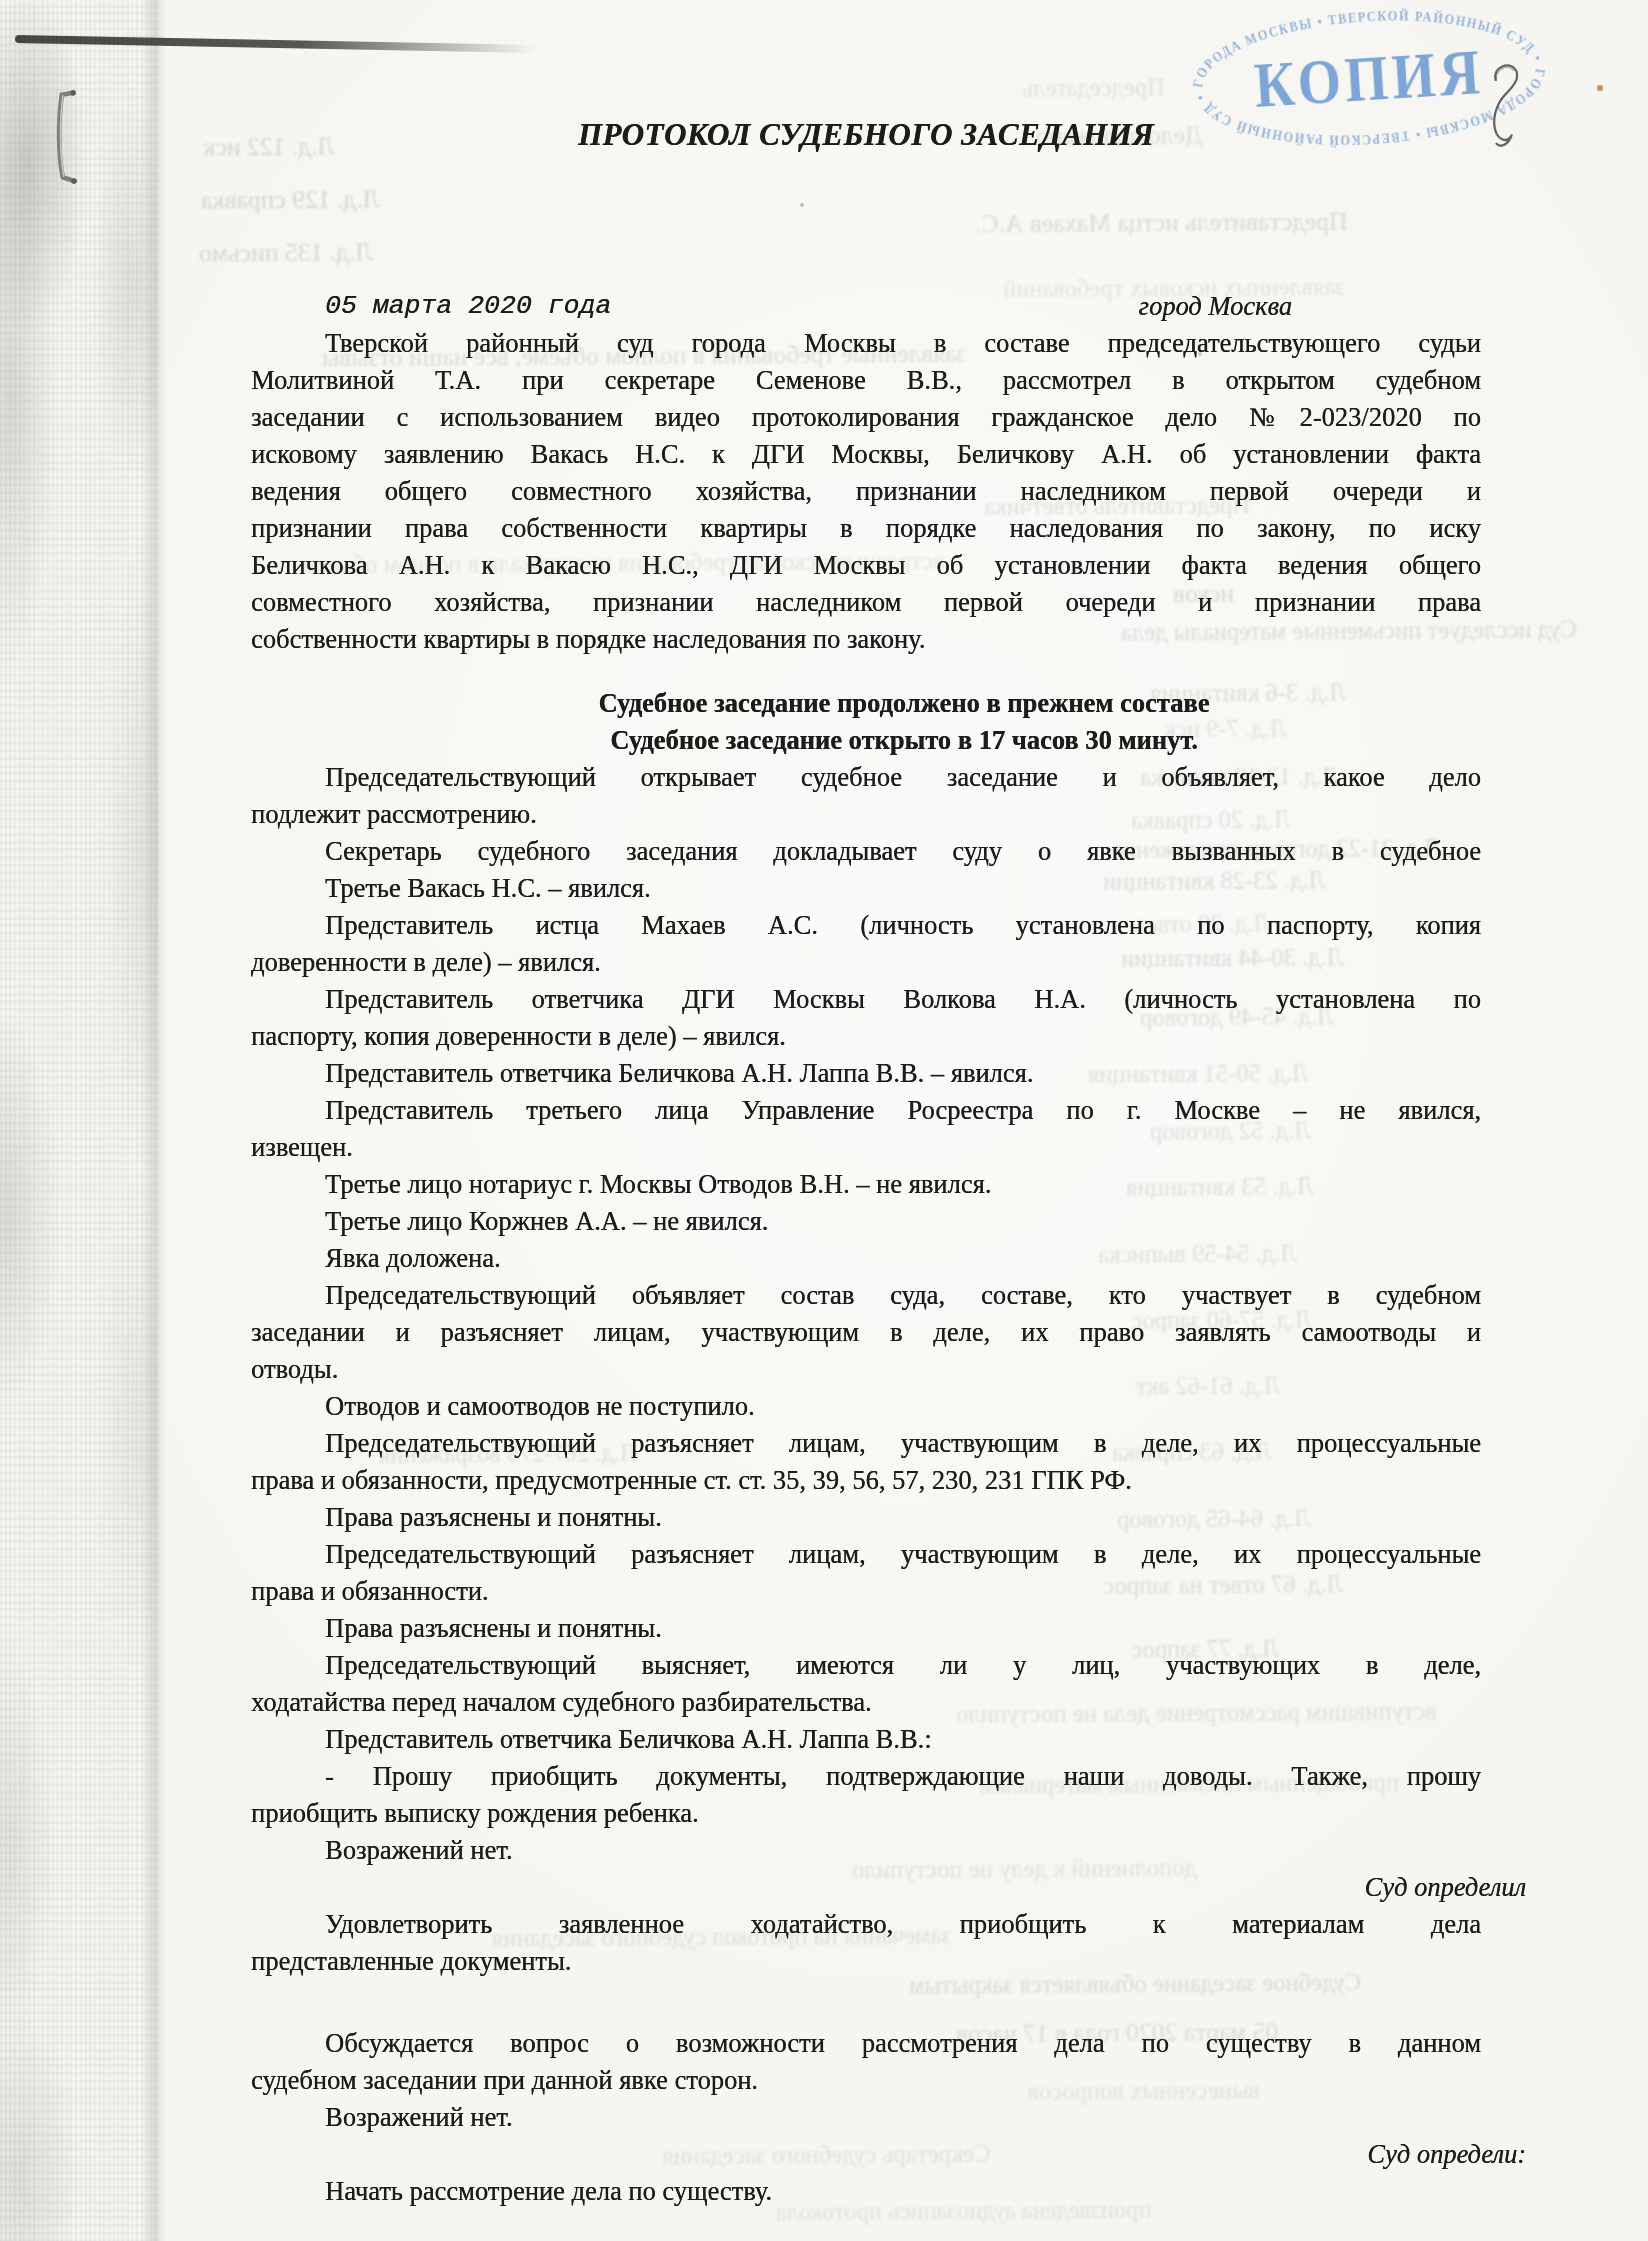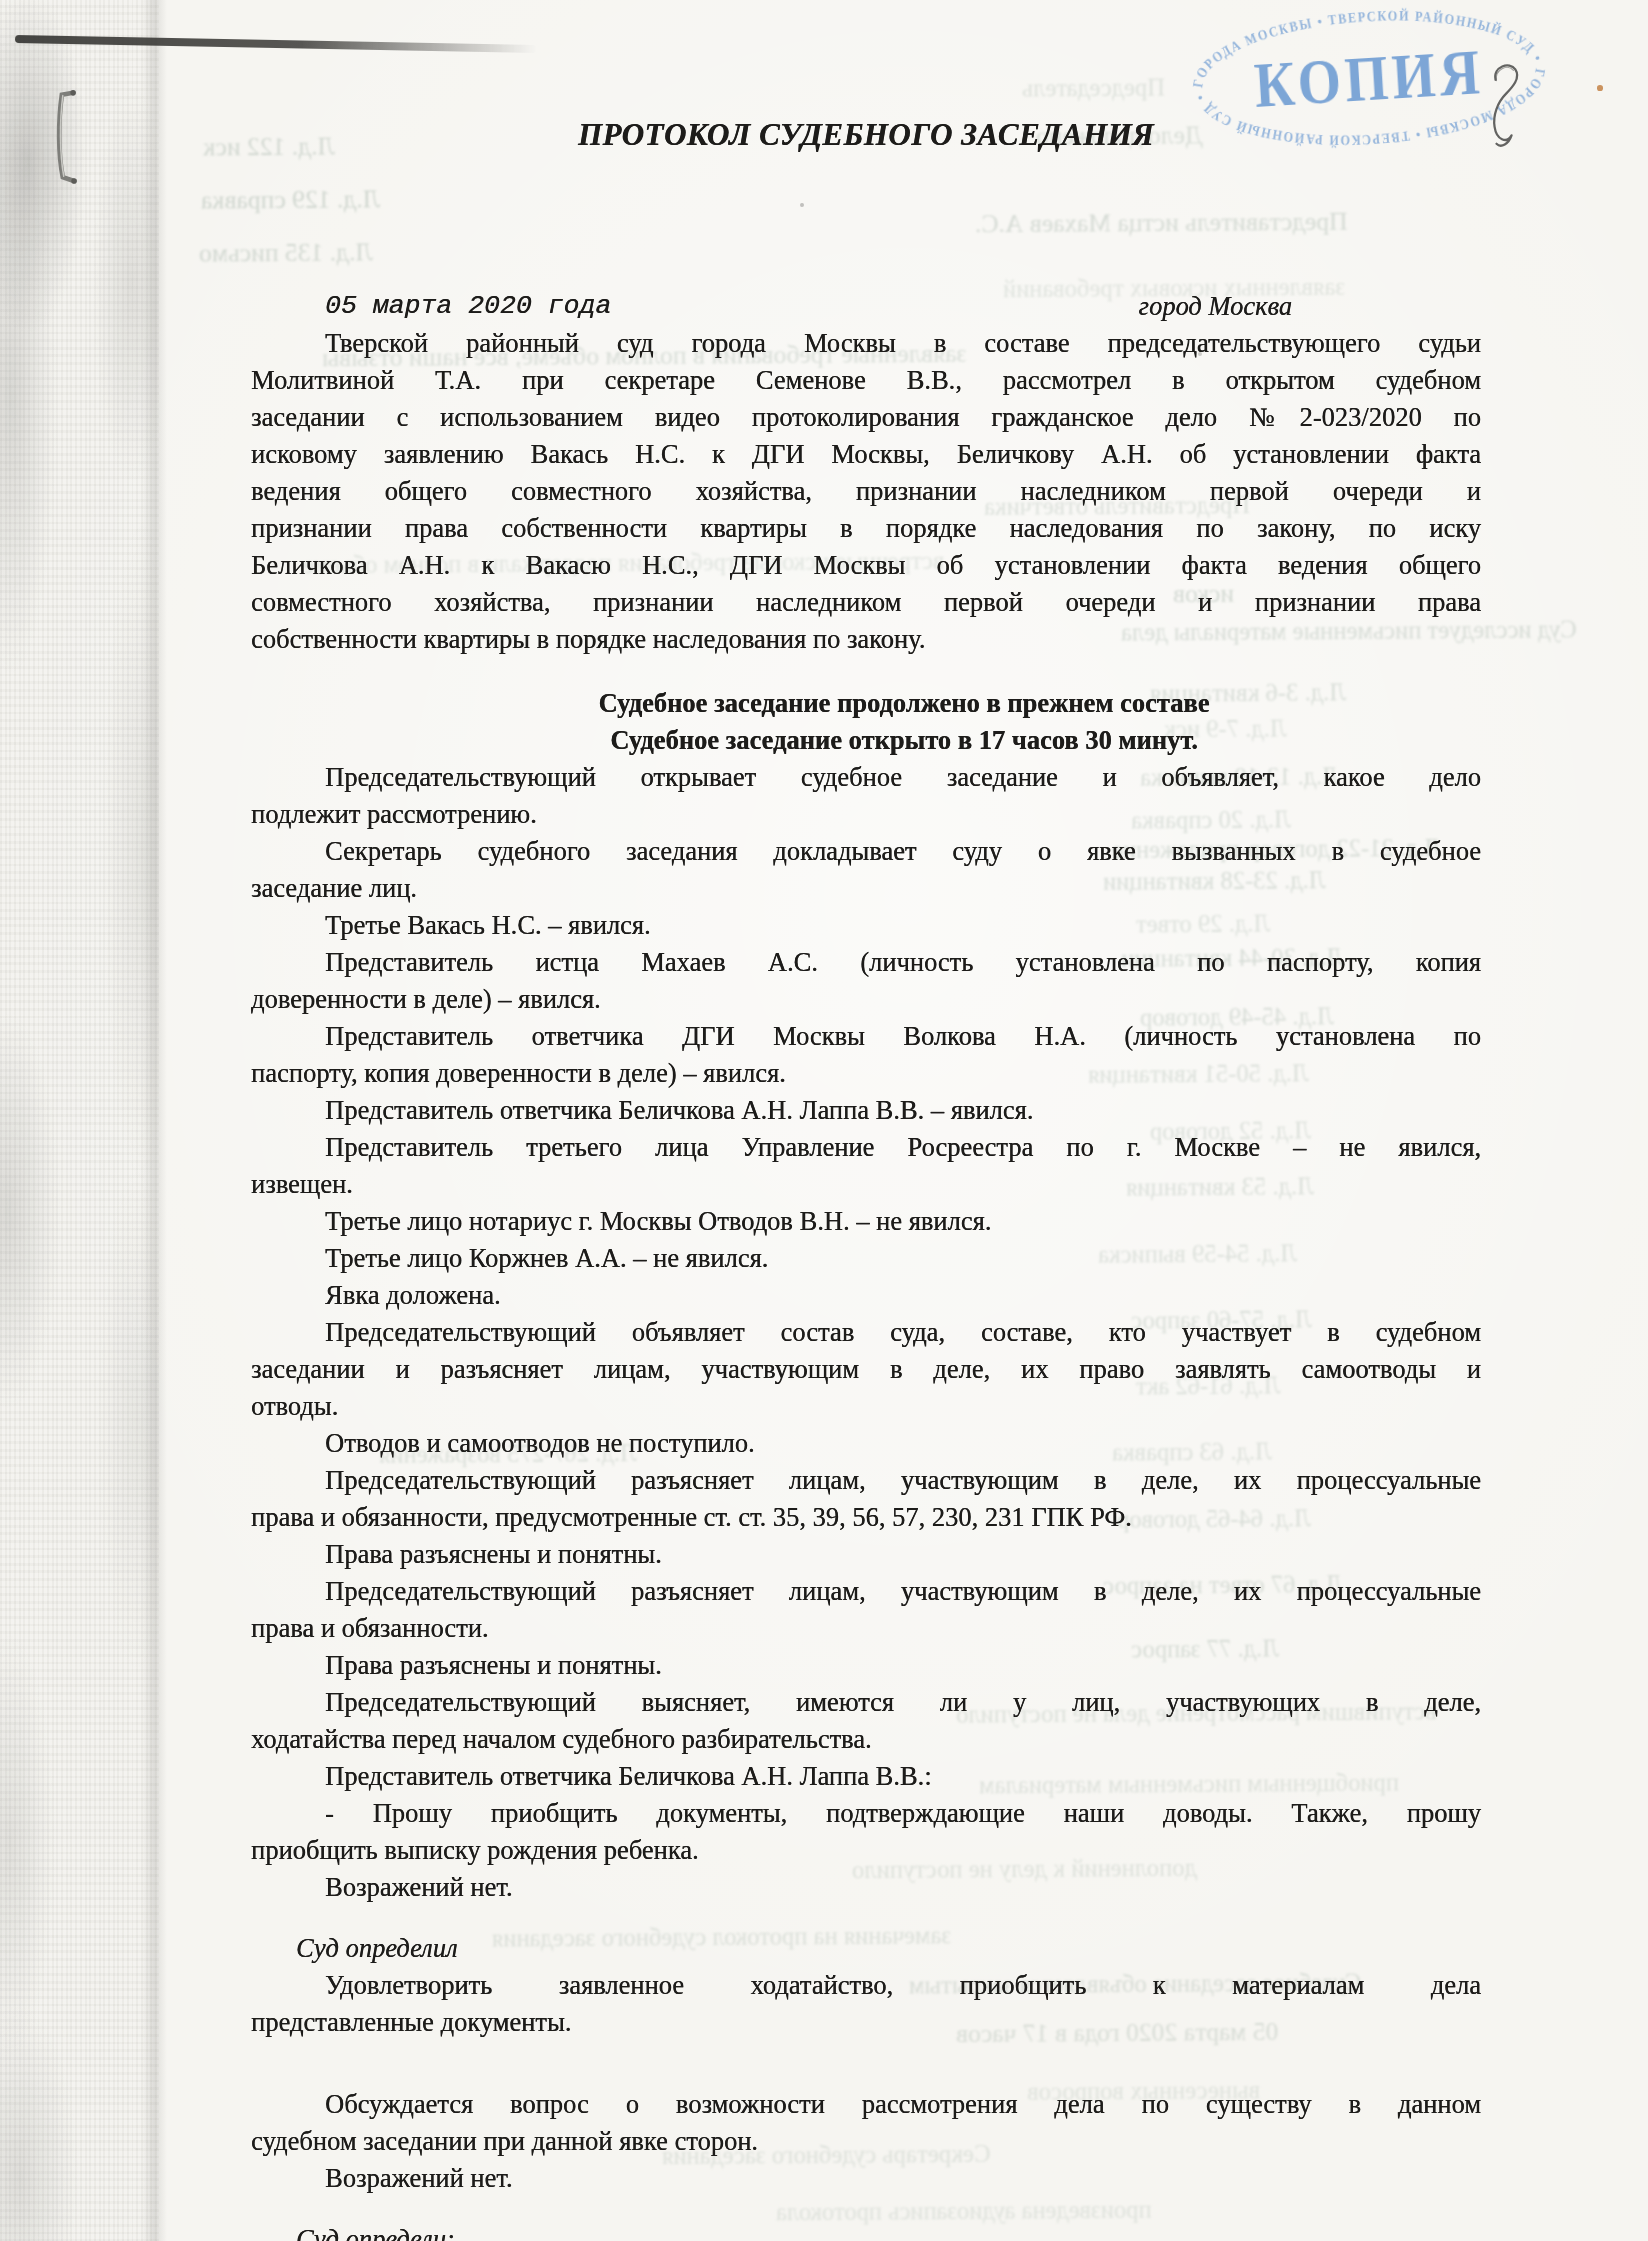--- a/index.html
+++ b/index.html
@@ -71,21 +71,21 @@
     font-size:31px;line-height:42px;font-weight:700;font-style:italic;
     text-align:center;letter-spacing:0.5px;
   }
   .dateline{display:flex;justify-content:space-between;padding-right:189px;font-style:italic;}
   .dateline .date{padding-left:74px;font-family:Liberation Mono, monospace;}
   .line{text-align:justify;text-align-last:justify;text-justify:inter-word;}
   .line.first{text-indent:74px;}
   .line.last{text-align-last:left;font-family:Liberation Serif, serif;}
   .heading{font-weight:700;text-align:center;transform:translateX(38px);}
   .heading.gap{margin-top:26.5px;}
-  .ruling{font-style:italic;text-align:left;transform:translateX(45px);margin-top:24px;}
+  .ruling{font-style:italic;text-align:right;transform:translateX(45px);}
   .spacer{width:100%;}
 </style>
 </head>
 <body>
 
 <div class="page">
 
   <div class="edge-band"></div>
   <div class="fold-shadow"></div>
   <div class="top-line"></div>
@@ -181,21 +181,20 @@
           <div class="line last">собственности квартиры в порядке наследования по закону.</div>
         </div>
         <div class="heading gap">Судебное заседание продолжено в прежнем составе</div>
         <div class="heading">Судебное заседание открыто в 17 часов 30 минут.</div>
         <div>
           <div class="line first">Председательствующий открывает судебное заседание и объявляет, какое дело</div>
           <div class="line last">подлежит рассмотрению.</div>
         </div>
         <div>
           <div class="line first">Секретарь судебного заседания докладывает суду о явке вызванных в судебное</div>
-          <div class="line last">заседание лиц.</div>
         </div>
         <div>
           <div class="line first last">Третье Вакась Н.С. – явился.</div>
         </div>
         <div>
           <div class="line first">Представитель истца Махаев А.С. (личность установлена по паспорту, копия</div>
           <div class="line last">доверенности в деле) – явился.</div>
         </div>
         <div>
           <div class="line first">Представитель ответчика ДГИ Москвы Волкова Н.А. (личность установлена по</div>

